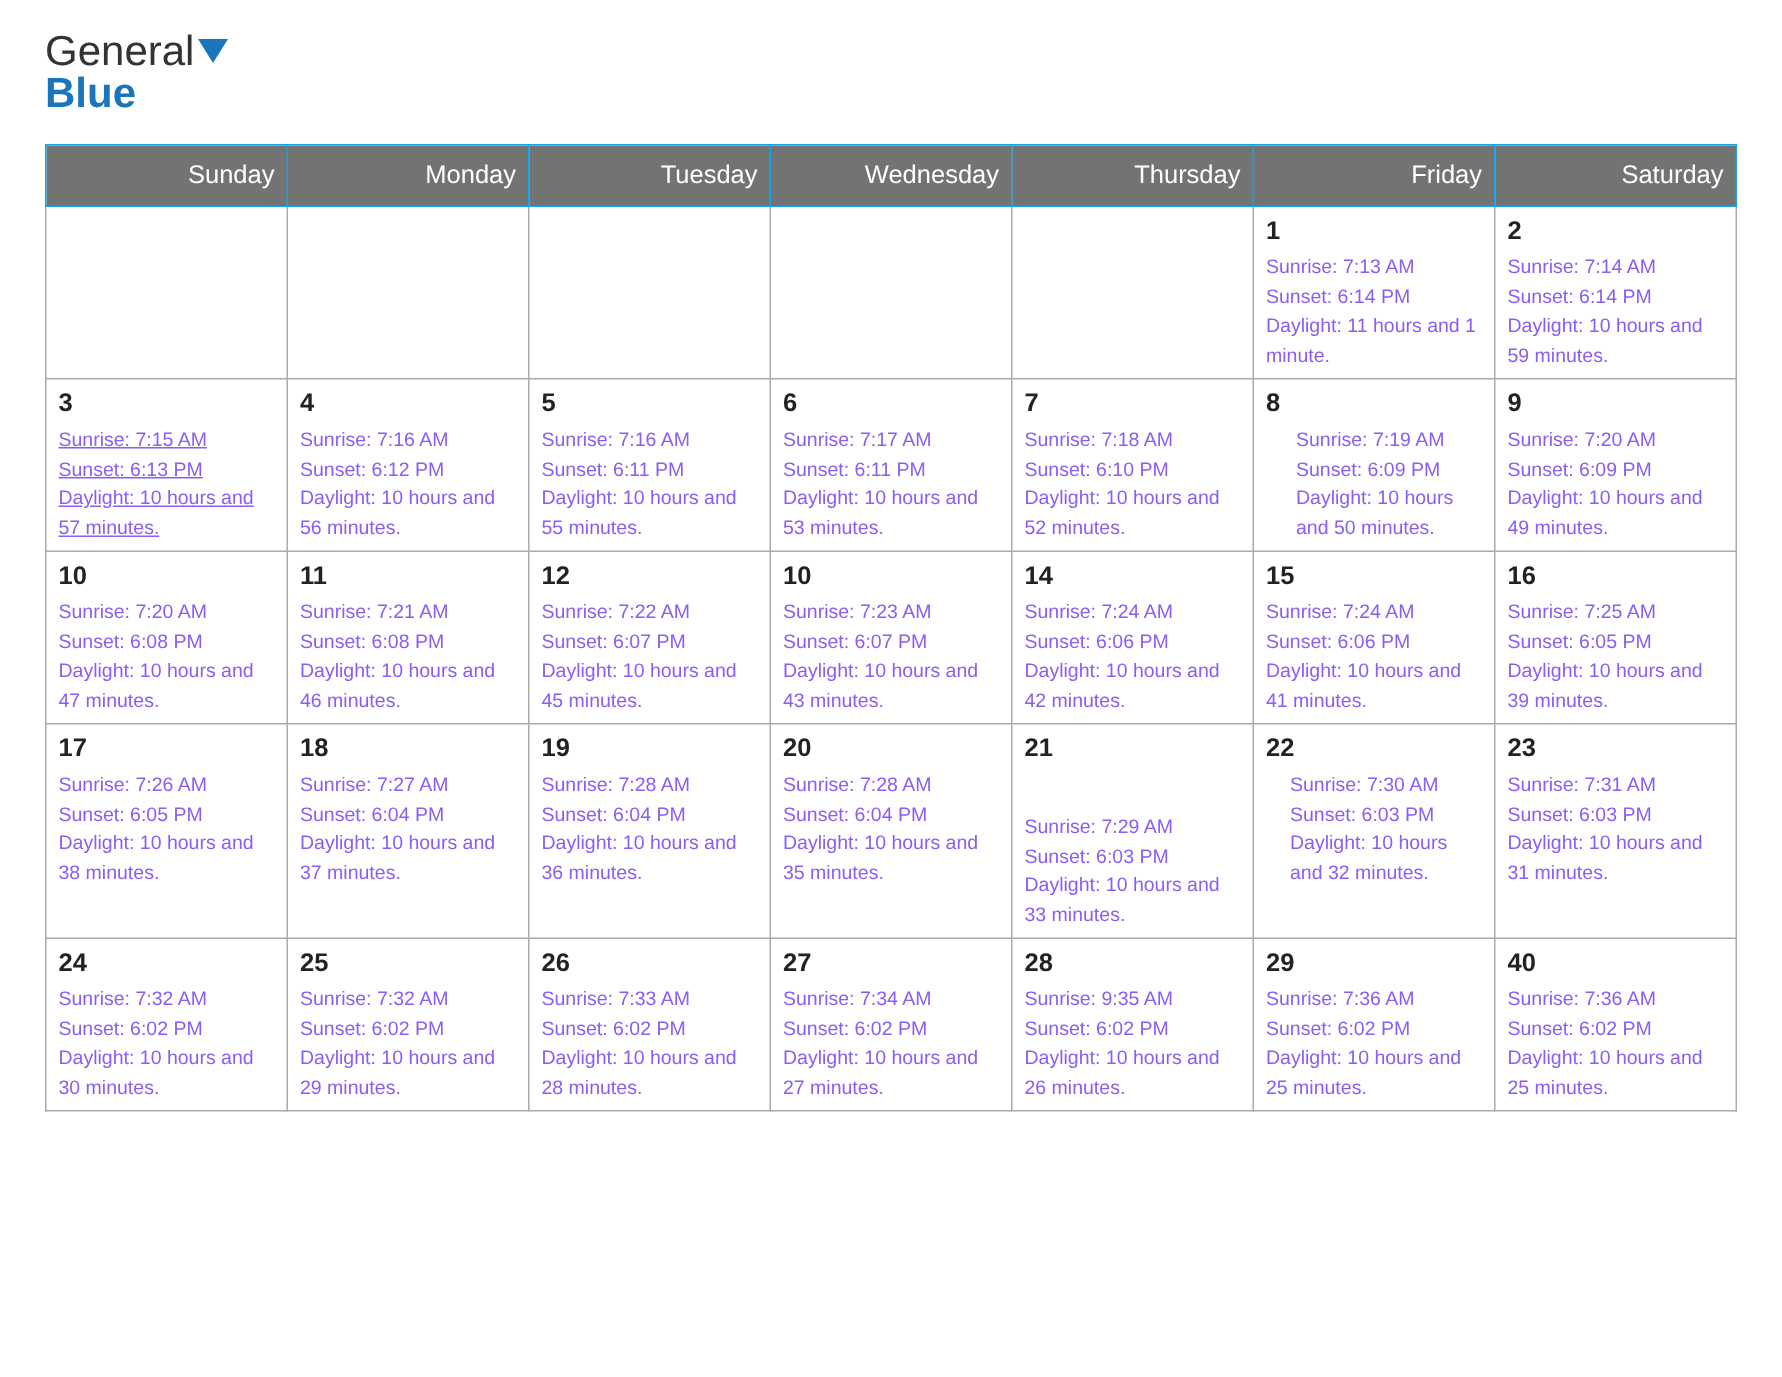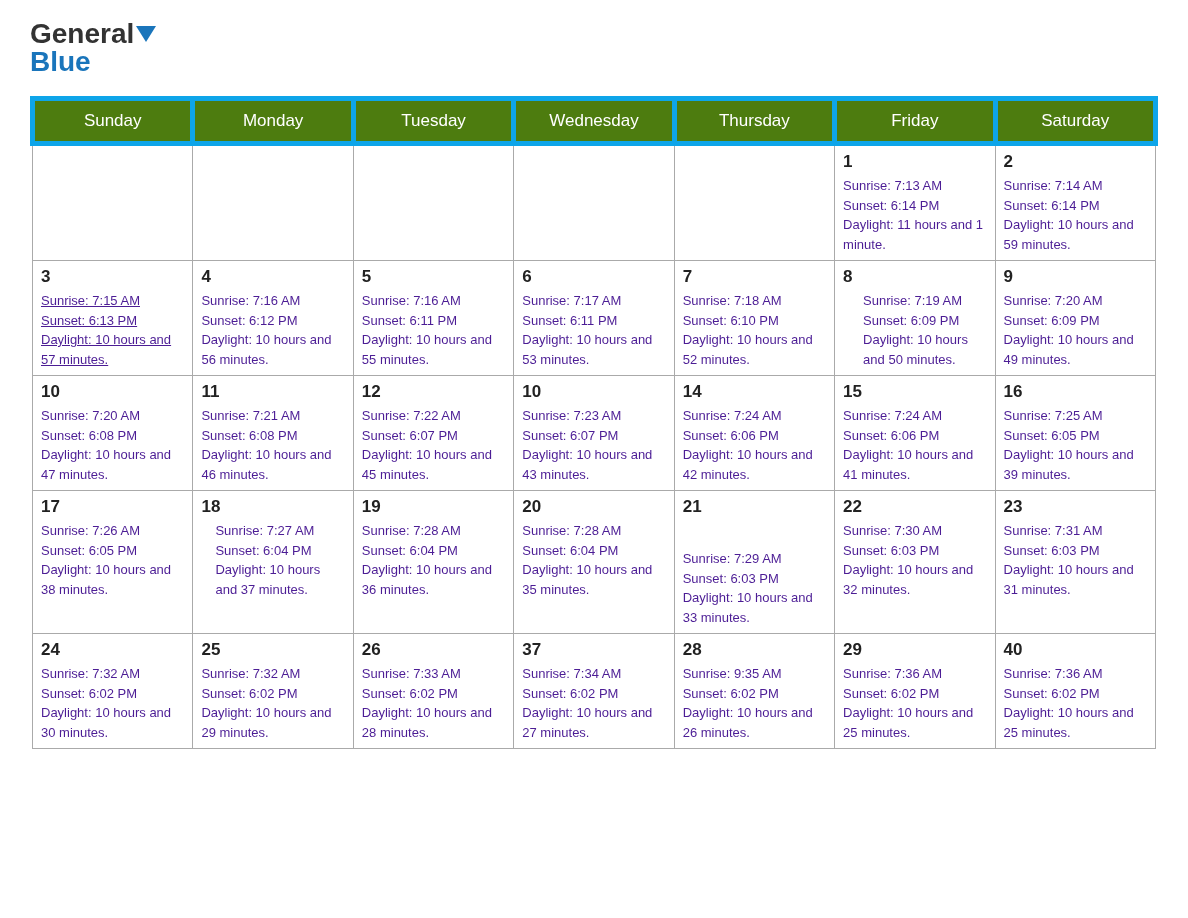--- a/index.html
+++ b/index.html
@@ -16,21 +16,21 @@
       align-items: flex-start;
       margin-bottom: 20px;
     }
     .logo {
       display: flex;
       flex-direction: column;
       align-items: flex-start;
     }
     .logo-general {
       font-size: 28px;
-      font-weight: bold;
+      font-weight: normal;
       color: #333;
       line-height: 1;
     }
     .logo-blue {
       font-size: 28px;
       font-weight: bold;
       color: #1a75bb;
       line-height: 1;
     }
     .logo-triangle {
@@ -55,46 +55,46 @@
     .location {
       font-size: 22px;
       color: #444;
     }
     .calendar {
       width: 100%;
       border-collapse: collapse;
       border: 1px solid #888;
     }
     .calendar thead tr th {
-      background-color: #4d7c0f;
+      background-color: #737373;
       color: #fff;
       font-size: 17px;
       font-weight: normal;
       padding: 10px 8px;
-      text-align: center;
-      border: 5px solid #0ea5e9;
+      text-align: right;
+      border: 1px solid #0ea5e9;
     }
     .calendar tbody tr td {
       vertical-align: top;
       border: 1px solid #aaa;
       padding: 6px 8px;
       width: 14.28%;
       min-height: 100px;
       background: #fff;
     }
     .day-number {
       font-size: 17px;
       font-weight: bold;
       color: #222;
       display: block;
       margin-bottom: 4px;
     }
     .day-info {
       font-size: 13px;
-      color: #4c1d95;
+      color: #8b5cf6;
       line-height: 1.5;
     }
     .empty-cell {
       background: #f5f5f5;
     }
     .row-divider td {
       border-top: 2px solid #1a6699;
     }
     .logo-row {
       display: flex;
@@ -241,21 +241,21 @@
       </tr>
       <tr class="row-divider">
         <td>
           <span class="day-number">17</span>
           <div class="day-info" style="white-space: pre-line;">Sunrise: 7:26 AM
 Sunset: 6:05 PM
 Daylight: 10 hours and 38 minutes.</div>
         </td>
         <td>
           <span class="day-number">18</span>
-          <div class="day-info" style="white-space: pre-line; margin-left: 14px;">Sunrise: 7:27 AM
+          <div class="day-info" style="white-space: pre-line;">Sunrise: 7:27 AM
 Sunset: 6:04 PM
 Daylight: 10 hours and 37 minutes.</div>
         </td>
         <td>
           <span class="day-number">19</span>
           <div class="day-info" style="white-space: pre-line;">Sunrise: 7:28 AM
 Sunset: 6:04 PM
 Daylight: 10 hours and 36 minutes.</div>
         </td>
         <td>
@@ -265,21 +265,21 @@
 Daylight: 10 hours and 35 minutes.</div>
         </td>
         <td>
           <span class="day-number">21</span>
           <div class="day-info" style="white-space: pre-line; margin-top: 32px;">Sunrise: 7:29 AM
 Sunset: 6:03 PM
 Daylight: 10 hours and 33 minutes.</div>
         </td>
         <td>
           <span class="day-number">22</span>
-          <div class="day-info" style="white-space: pre-line;">Sunrise: 7:30 AM
+          <div class="day-info" style="white-space: pre-line; margin-left: 16px;">Sunrise: 7:30 AM
 Sunset: 6:03 PM
 Daylight: 10 hours and 32 minutes.</div>
         </td>
         <td>
           <span class="day-number">23</span>
           <div class="day-info" style="white-space: pre-line;">Sunrise: 7:31 AM
 Sunset: 6:03 PM
 Daylight: 10 hours and 31 minutes.</div>
         </td>
       </tr>
@@ -296,21 +296,21 @@
 Sunset: 6:02 PM
 Daylight: 10 hours and 29 minutes.</div>
         </td>
         <td>
           <span class="day-number">26</span>
           <div class="day-info" style="white-space: pre-line;">Sunrise: 7:33 AM
 Sunset: 6:02 PM
 Daylight: 10 hours and 28 minutes.</div>
         </td>
         <td>
-          <span class="day-number">37</span>
+          <span class="day-number">27</span>
           <div class="day-info" style="white-space: pre-line;">Sunrise: 7:34 AM
 Sunset: 6:02 PM
 Daylight: 10 hours and 27 minutes.</div>
         </td>
         <td>
           <span class="day-number">28</span>
           <div class="day-info" style="white-space: pre-line;">Sunrise: 9:35 AM
 Sunset: 6:02 PM
 Daylight: 10 hours and 26 minutes.</div>
         </td>

